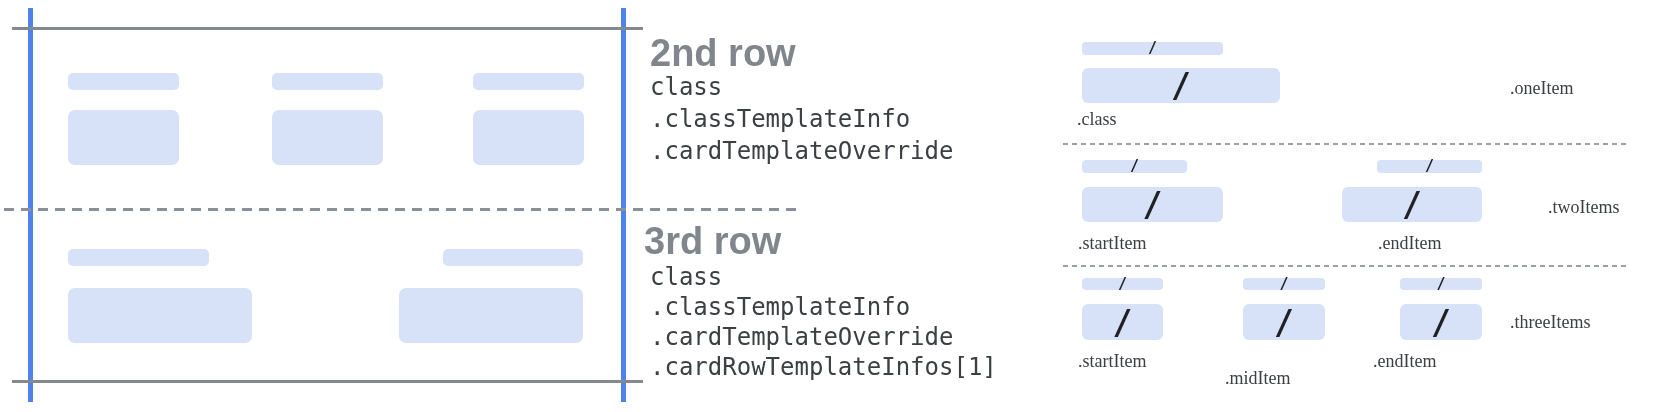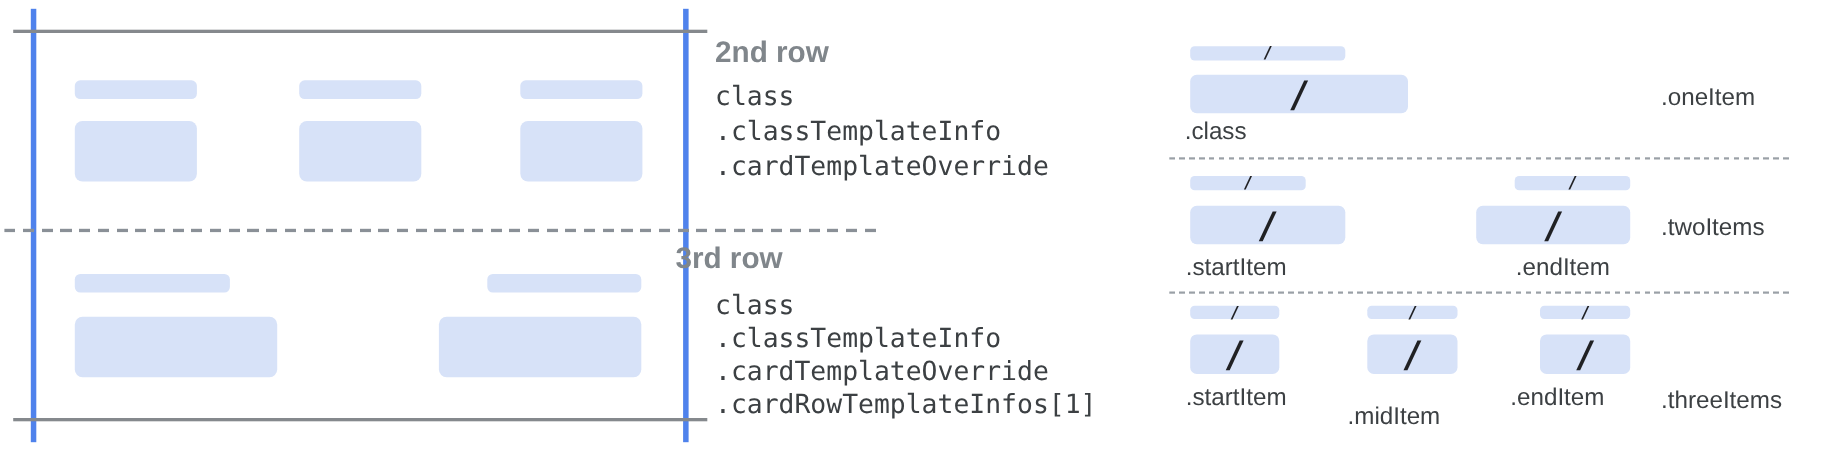--- a/index.html
+++ b/index.html
@@ -9,35 +9,35 @@
   }
   
   .vline{position:absolute;width:5px;background:#4f82ec;}
   .hline{position:absolute;height:3px;background:#85898d;}
   .dashline{position:absolute;height:3px;
     background:repeating-linear-gradient(90deg,#8a9097 0 10px,transparent 10px 17px);}
   .ph{position:absolute;background:#d7e2f8;}
   .ph-label{height:17px;border-radius:5px;}
   .ph-value{height:55px;border-radius:7px;}
   
-  .ann-title{position:absolute;font-weight:bold;font-size:27px;color:#80868b;white-space:nowrap;}
+  .ann-title{position:absolute;font-weight:bold;font-size:38px;color:#80868b;white-space:nowrap;}
   .code{position:absolute;font-family:"DejaVu Sans Mono",monospace;font-size:24px;
     color:#3c4043;white-space:nowrap;}
   .code-2{line-height:32px;}
   .code-3{line-height:30px;}
   
   .bar{position:absolute;background:#d7e2f8;display:flex;align-items:center;justify-content:center;}
   .bar-sm{height:13px;border-radius:4px;}
   .bar-lg{height:35px;border-radius:6px;}
   .bar-sm3{height:12px;border-radius:4px;}
   .bar-lg3{height:36px;border-radius:6px;}
   .slash{font-family:"DejaVu Sans Mono",monospace;font-weight:bold;color:#202124;}
   .slash-sm{font-size:15px;line-height:13px;}
   .slash-lg{font-size:33px;line-height:35px;}
-  .mono-label{position:absolute;font-family:Liberation Sans, sans-serif;font-size:22px;
+  .mono-label{position:absolute;font-family:Liberation Serif, serif;font-size:18px;
     color:#3c4043;white-space:nowrap;line-height:26px;}
   .divider{position:absolute;height:2px;
     background:repeating-linear-gradient(90deg,#9aa0a6 0 5px,transparent 5px 9px);}
 </style>
 </head>
 <body>
 
 <div class="stage">
 
   <div>
@@ -65,21 +65,21 @@
   </div>
 
   <div>
     <div class="ann-title" style="left:650px;top:32px;">2nd row</div>
     <div class="code code-2" style="left:650px;top:71px;">
       <div>class</div>
       <div>.classTemplateInfo</div>
       <div>.cardTemplateOverride</div>
     </div>
 
-    <div class="ann-title" style="left:614px;top:220px;">3rd row</div>
+    <div class="ann-title" style="left:644px;top:220px;">3rd row</div>
     <div class="code code-3" style="left:650px;top:262px;">
       <div>class</div>
       <div>.classTemplateInfo</div>
       <div>.cardTemplateOverride</div>
       <div>.cardRowTemplateInfos[1]</div>
     </div>
   </div>
 
   <div>
     <div class="bar bar-sm" style="left:1082px;top:42px;width:141px;">
@@ -102,21 +102,21 @@
       <span class="slash slash-lg">/</span>
     </div>
     <div class="bar bar-sm" style="left:1377px;top:160px;width:105px;">
       <span class="slash slash-sm">/</span>
     </div>
     <div class="bar bar-lg" style="left:1342px;top:187px;width:140px;">
       <span class="slash slash-lg">/</span>
     </div>
     <div class="mono-label" style="left:1078px;top:230px;">.startItem</div>
     <div class="mono-label" style="left:1378px;top:230px;">.endItem</div>
-    <div class="mono-label" style="left:1510px;top:194px;">.twoItems</div>
+    <div class="mono-label" style="left:1548px;top:194px;">.twoItems</div>
   </div>
 
   <div class="divider" style="left:1063px;top:265px;width:567px;"></div>
 
   <div>
     <div class="bar bar-sm3" style="left:1082px;top:278px;width:81px;">
       <span class="slash slash-sm">/</span>
     </div>
     <div class="bar bar-lg3" style="left:1082px;top:304px;width:81px;">
       <span class="slash slash-lg">/</span>
@@ -129,16 +129,16 @@
     </div>
     <div class="bar bar-sm3" style="left:1400px;top:278px;width:82px;">
       <span class="slash slash-sm">/</span>
     </div>
     <div class="bar bar-lg3" style="left:1400px;top:304px;width:82px;">
       <span class="slash slash-lg">/</span>
     </div>
     <div class="mono-label" style="left:1078px;top:348px;">.startItem</div>
     <div class="mono-label" style="left:1225px;top:365px;">.midItem</div>
     <div class="mono-label" style="left:1373px;top:348px;">.endItem</div>
-    <div class="mono-label" style="left:1510px;top:309px;margin-top:42px;">.threeItems</div>
+    <div class="mono-label" style="left:1510px;top:309px;">.threeItems</div>
   </div>
 
 </div>
 
 </body></html>

